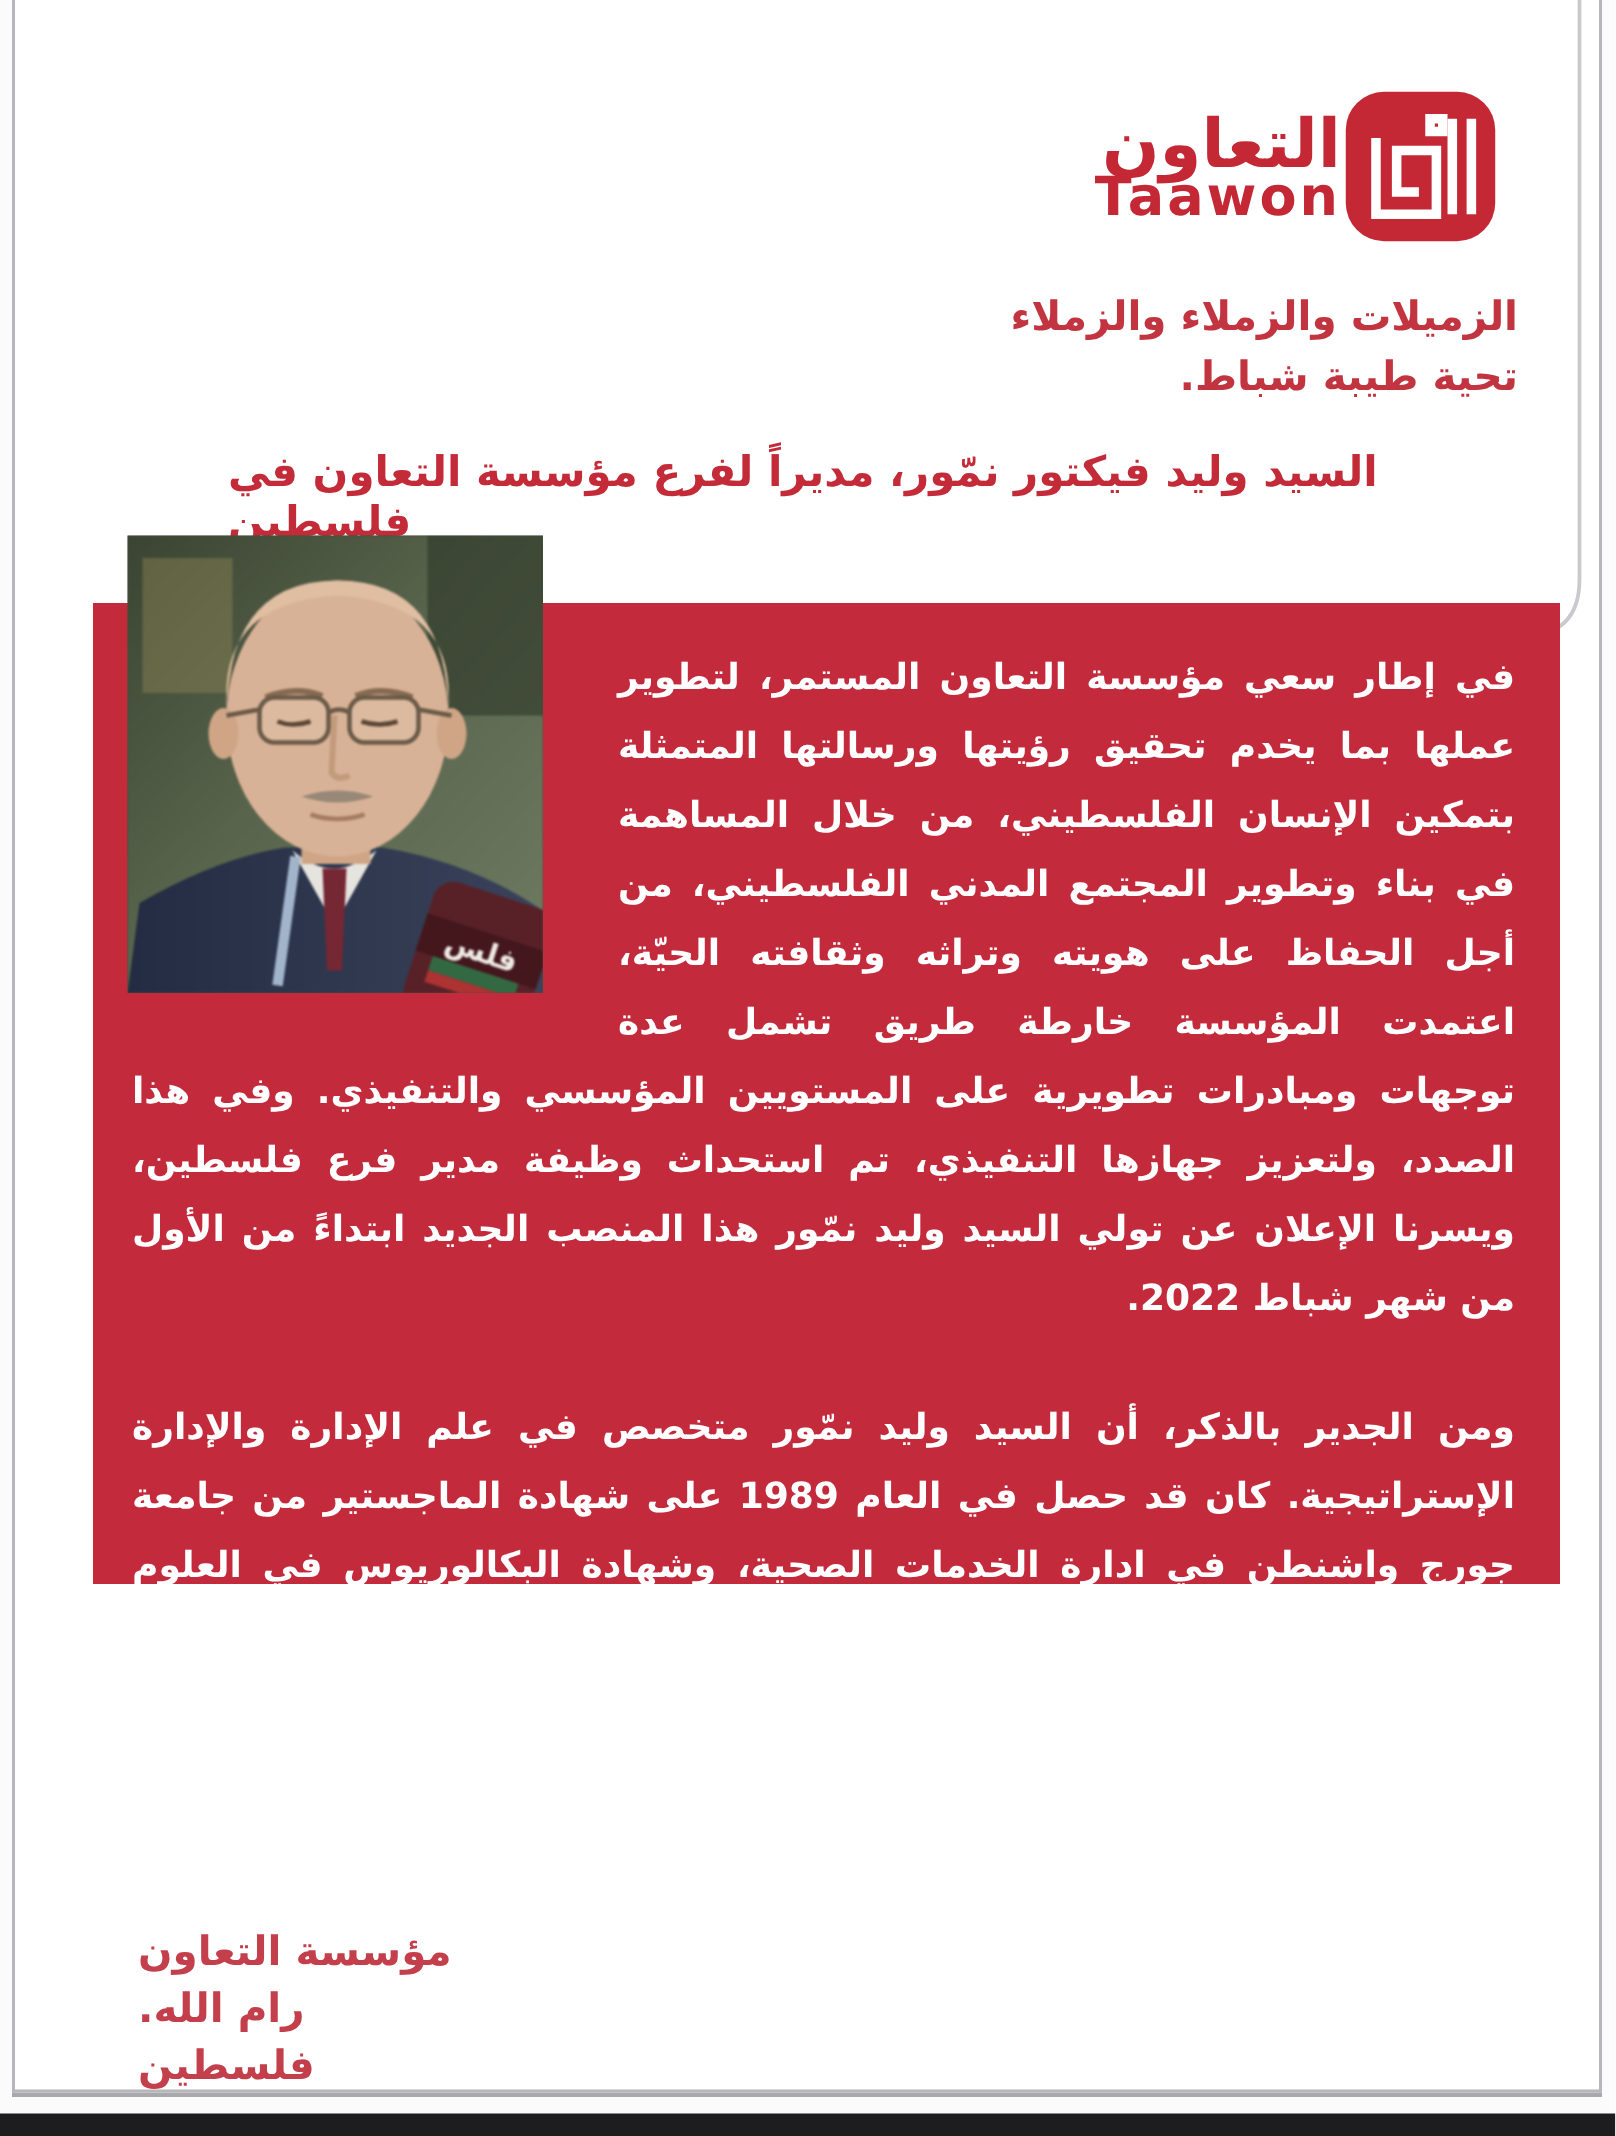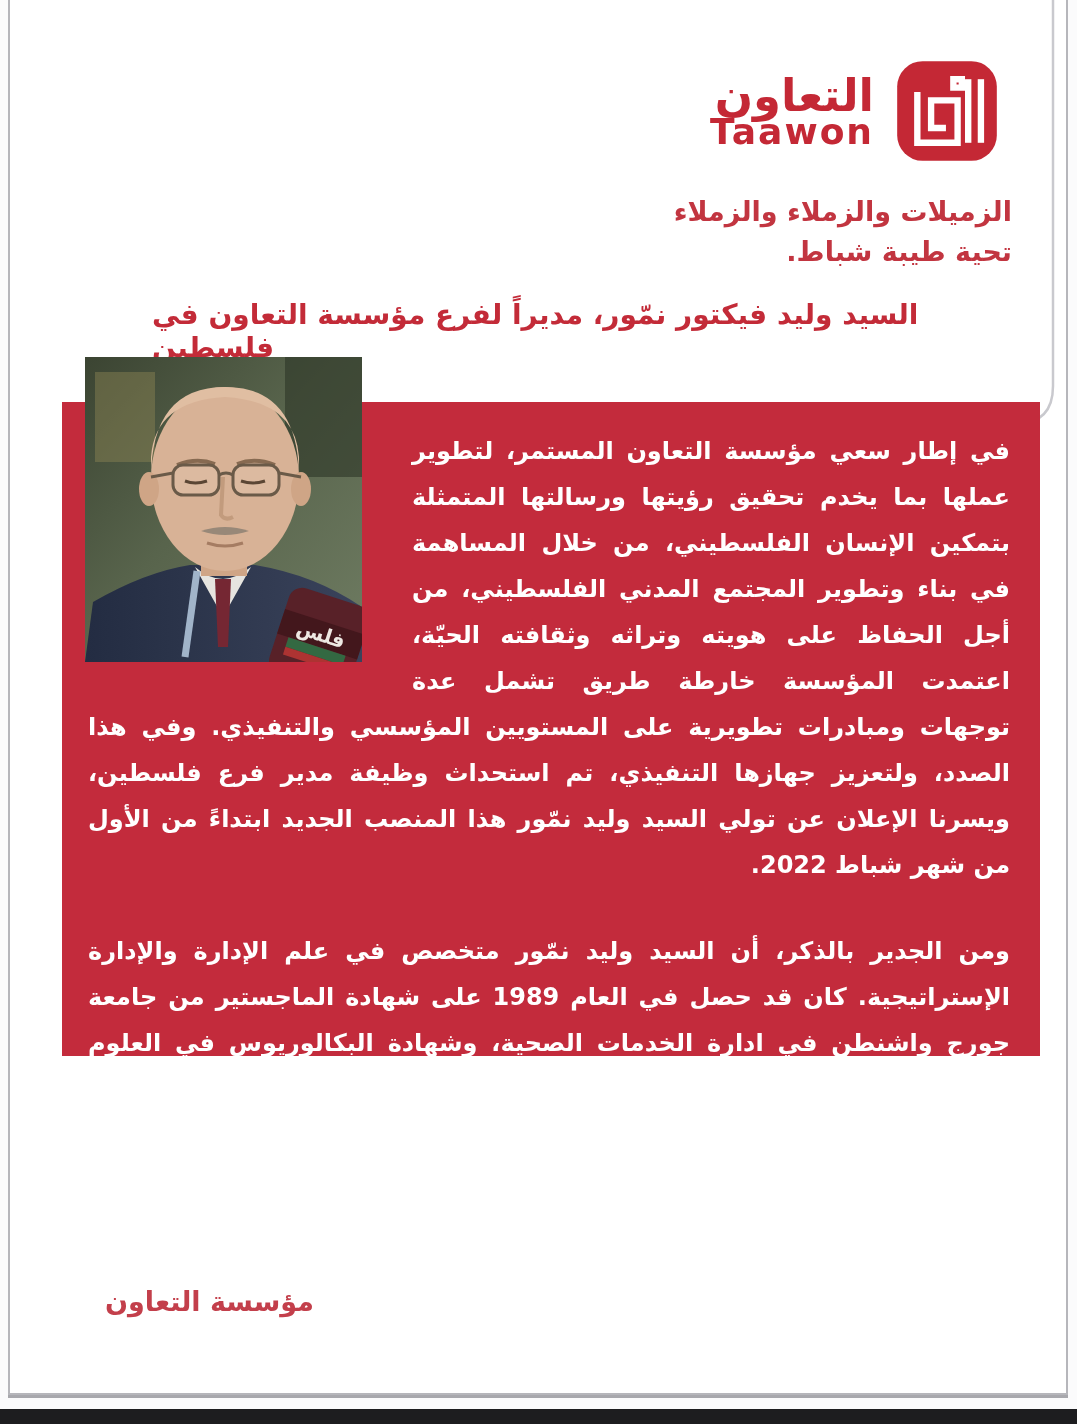--- a/index.html
+++ b/index.html
@@ -33,21 +33,20 @@
     height: 440px;
     pointer-events: none;
   }
   
   .logo-row {
     position: absolute;
     top: 58px;
     right: 77px;
     display: flex;
     align-items: center;
-    gap: 20px;
   }
   .logo-wordmark { text-align: right; color: #c42835; line-height: 1.0; }
   .logo-ar { font-size: 45px; font-weight: bold; letter-spacing: 1px; }
   .logo-en { font-size: 36px; font-weight: bold; letter-spacing: 2px; margin-top: -4px; }
   .logo-icon { width: 106px; height: 106px; display: block; }
   
   .greeting {
     position: absolute;
     top: 192px;
     right: 65px;
@@ -113,21 +112,21 @@
     left: 92px;
     top: 1283px;
     width: 222px;
     direction: rtl;
     text-align: left;
     color: #c33f4b;
     font-size: 27px;
     font-weight: bold;
     line-height: 38px;
   }
-  .signature div { text-align: right; direction: rtl; }
+  .signature div { direction: rtl; }
   .signature .sig-line2 { padding-left: 0; }
   
   .black-bar {
     position: absolute;
     left: 0;
     bottom: 0;
     width: 100%;
     height: 15px;
     background: #1d1d1f;
   }
@@ -229,17 +228,18 @@
         <rect x="196" y="262" width="84" height="26" fill="#47161c"></rect>
         <text x="238" y="282" font-size="20" font-weight="bold" fill="#efe9e2" text-anchor="middle" font-family="DejaVu Sans, sans-serif">فلس</text>
         <rect x="208" y="288" width="60" height="10" fill="#2f6b3f"></rect>
         <rect x="208" y="298" width="60" height="8" fill="#b8302f"></rect>
       </g>
     </svg>
   </div>
 
   <div class="signature">
     <div class="sig-line1">مؤسسة التعاون</div>
+    <div class="sig-line2">رام الله. فلسطين</div>
   </div>
 
   <div class="black-bar"></div>
 
 </div>
 
 </body></html>

